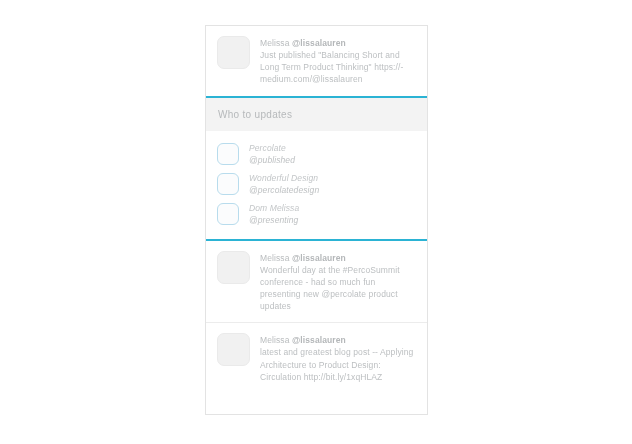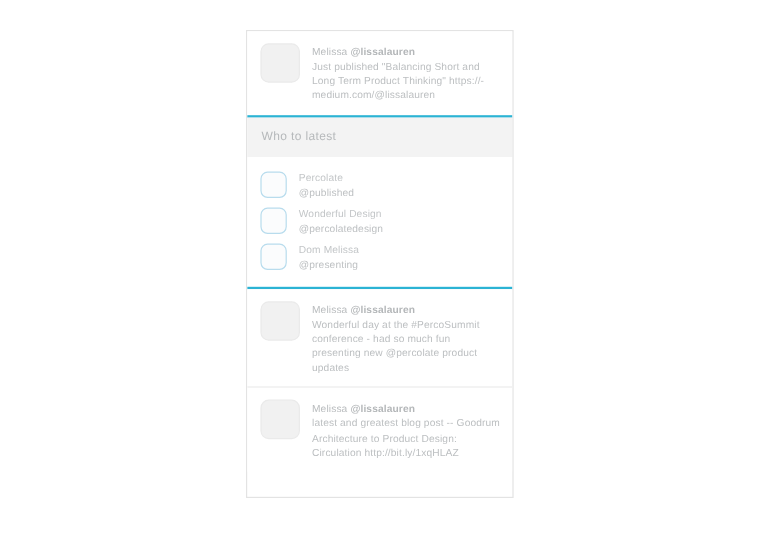--- a/index.html
+++ b/index.html
@@ -94,20 +94,21 @@
     letter-spacing: .3px;
   }
   .wtf-list {
     background: #ffffff;
     padding: 8px 0 10px 0;
   }
   .wtf-row {
     display: flex;
     align-items: flex-start;
     padding: 3px 10px 3px 11px;
+    font-style: italic;
   }
   .wtf-avatar {
     flex: 0 0 auto;
     width: 22px;
     height: 22px;
     border-radius: 6px;
     background: #fbfcfd;
     border: 1px solid #b8dced;
     box-sizing: border-box;
     margin-right: 10px;
@@ -142,21 +143,21 @@
         <span>Melissa</span>
         <span class="handle">@lissalauren</span>
       </div>
       <div class="tweet-text">Just published "Balancing Short and Long Term Product Thinking"  https://-medium.com/@lissalauren</div>
     </div>
   </div>
 
   <div class="rule-teal"></div>
 
   <div class="wtf-header">
-    <span class="wtf-title">Who to latest</span>
+    <span class="wtf-title">Who to updates</span>
   </div>
 
   <div class="wtf-list">
     <div class="wtf-row">
       <div class="wtf-avatar"></div>
       <div class="wtf-body">
         <div class="wtf-name">Percolate</div>
         <div class="wtf-handle">@published</div>
       </div>
     </div>
@@ -189,17 +190,17 @@
     </div>
   </div>
 
   <div class="tweet">
     <div class="tweet-avatar"></div>
     <div class="tweet-body">
       <div class="tweet-head">
         <span>Melissa</span>
         <span class="handle">@lissalauren</span>
       </div>
-      <div class="tweet-text">latest and greatest blog post -- Goodrum Architecture to Product Design: Circulation http://bit.ly/1xqHLAZ</div>
+      <div class="tweet-text">latest and greatest blog post -- Applying Architecture to Product Design: Circulation http://bit.ly/1xqHLAZ</div>
     </div>
   </div>
 
 </div>
 
 </body></html>

